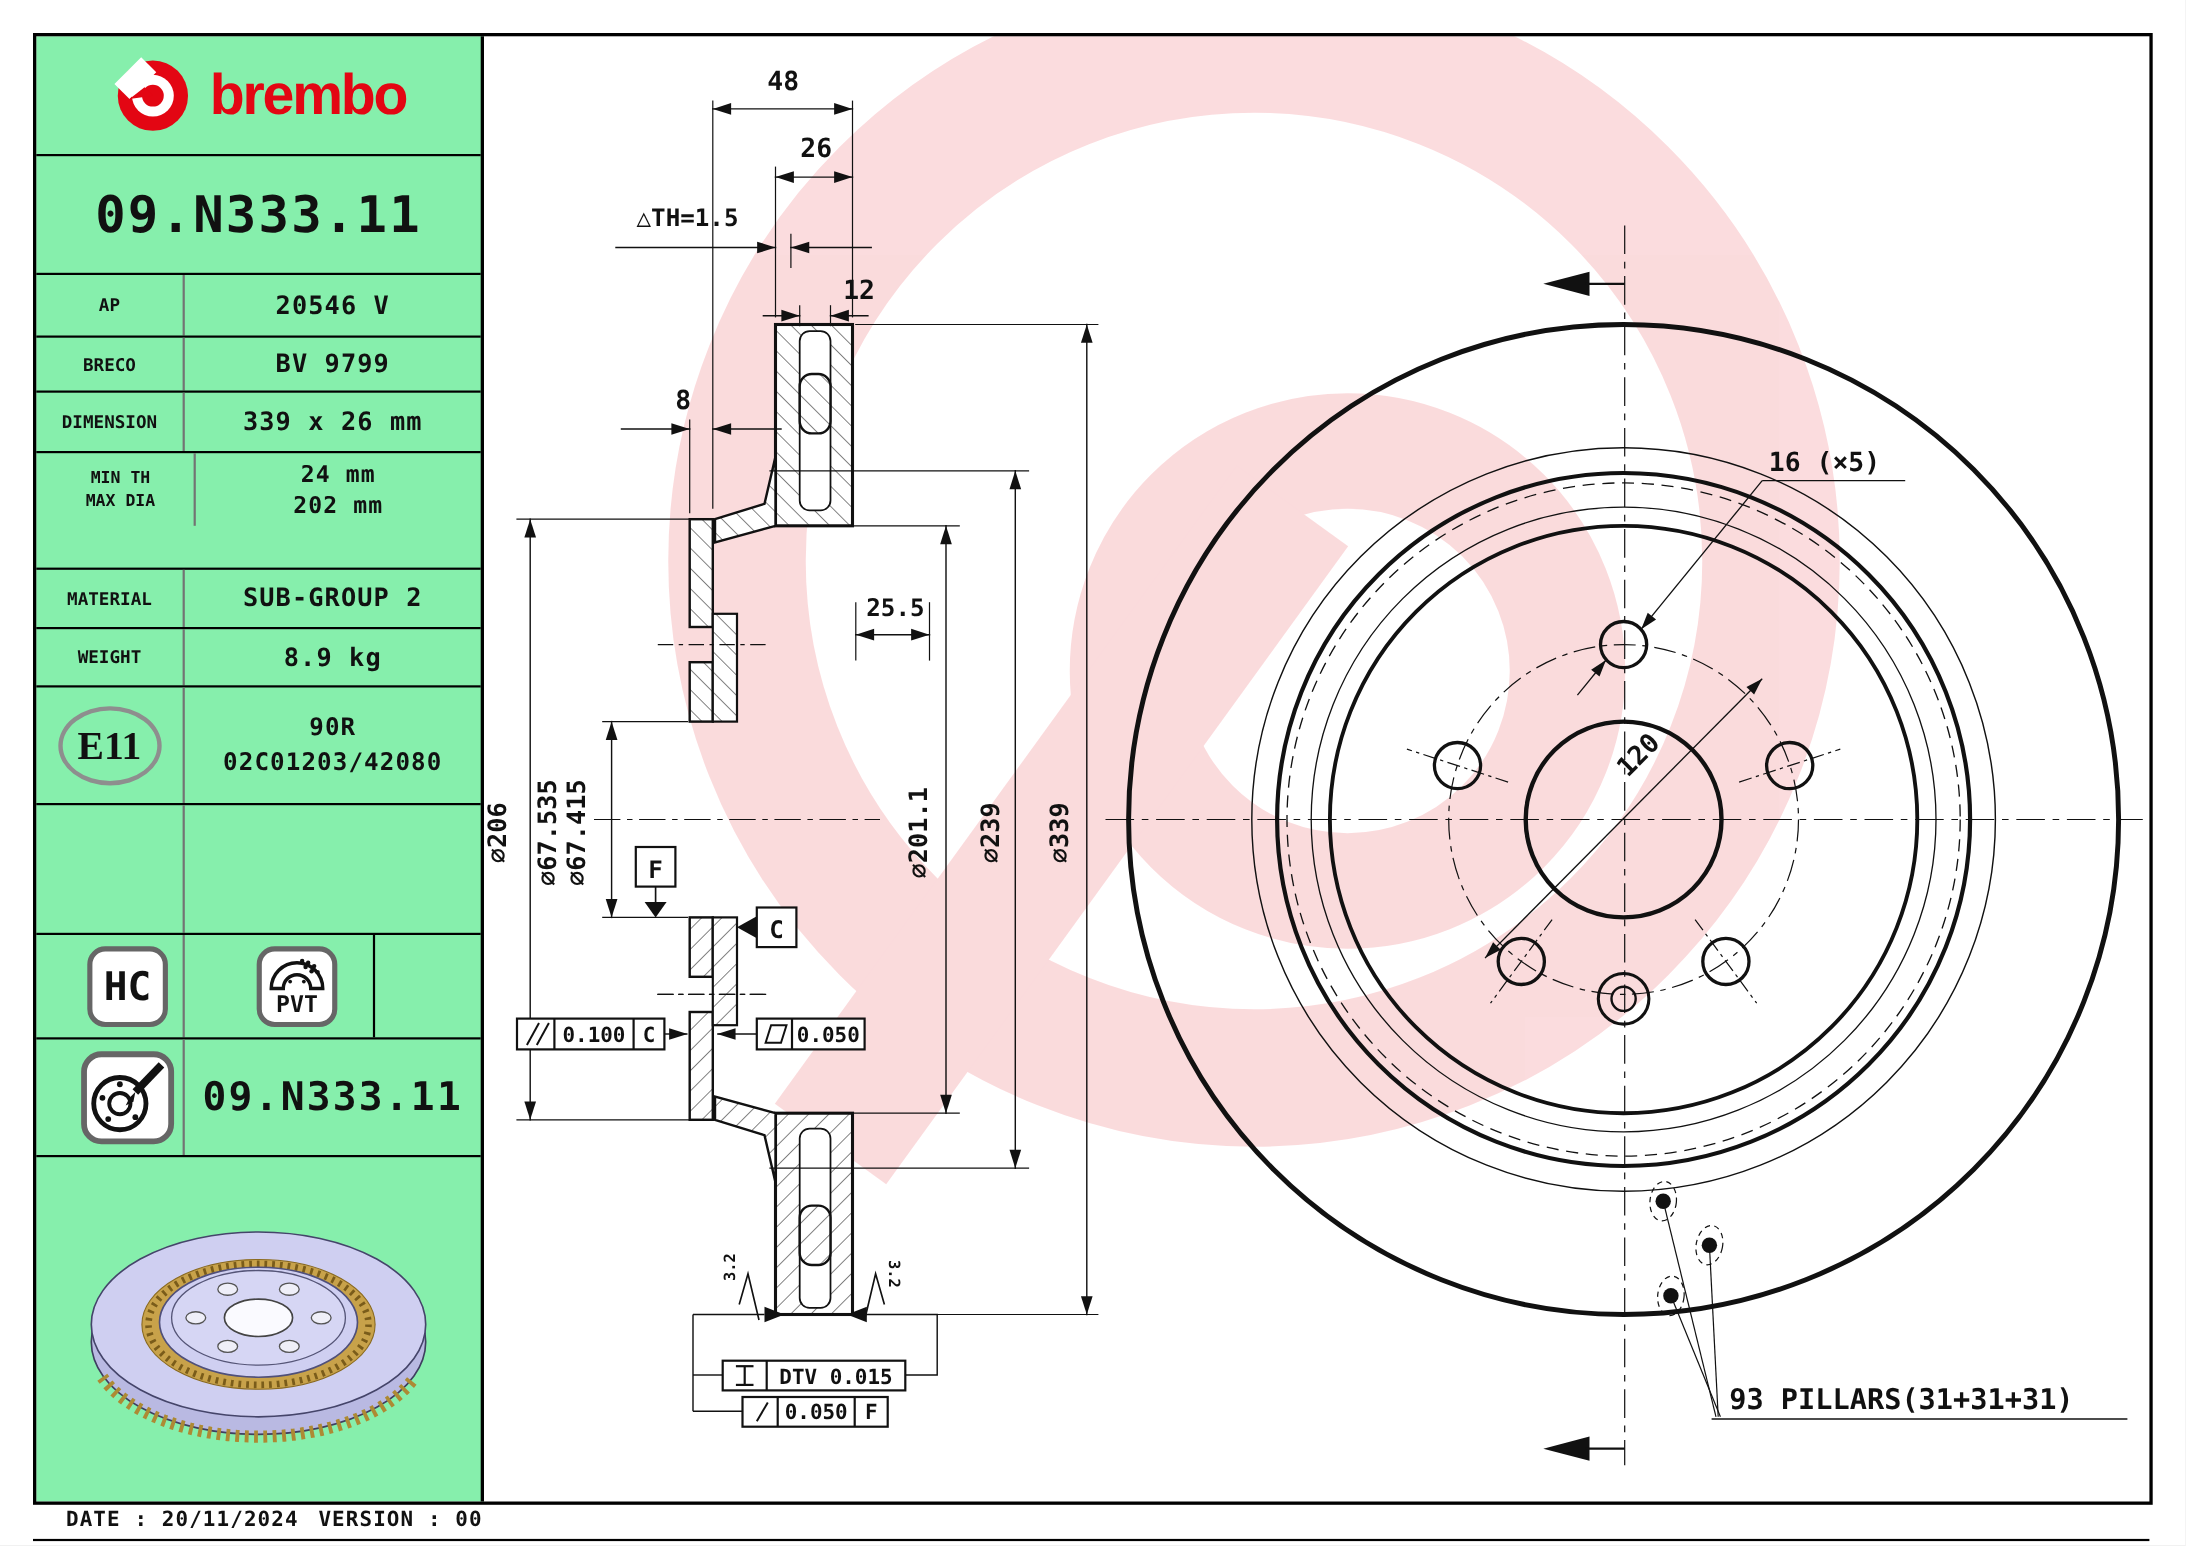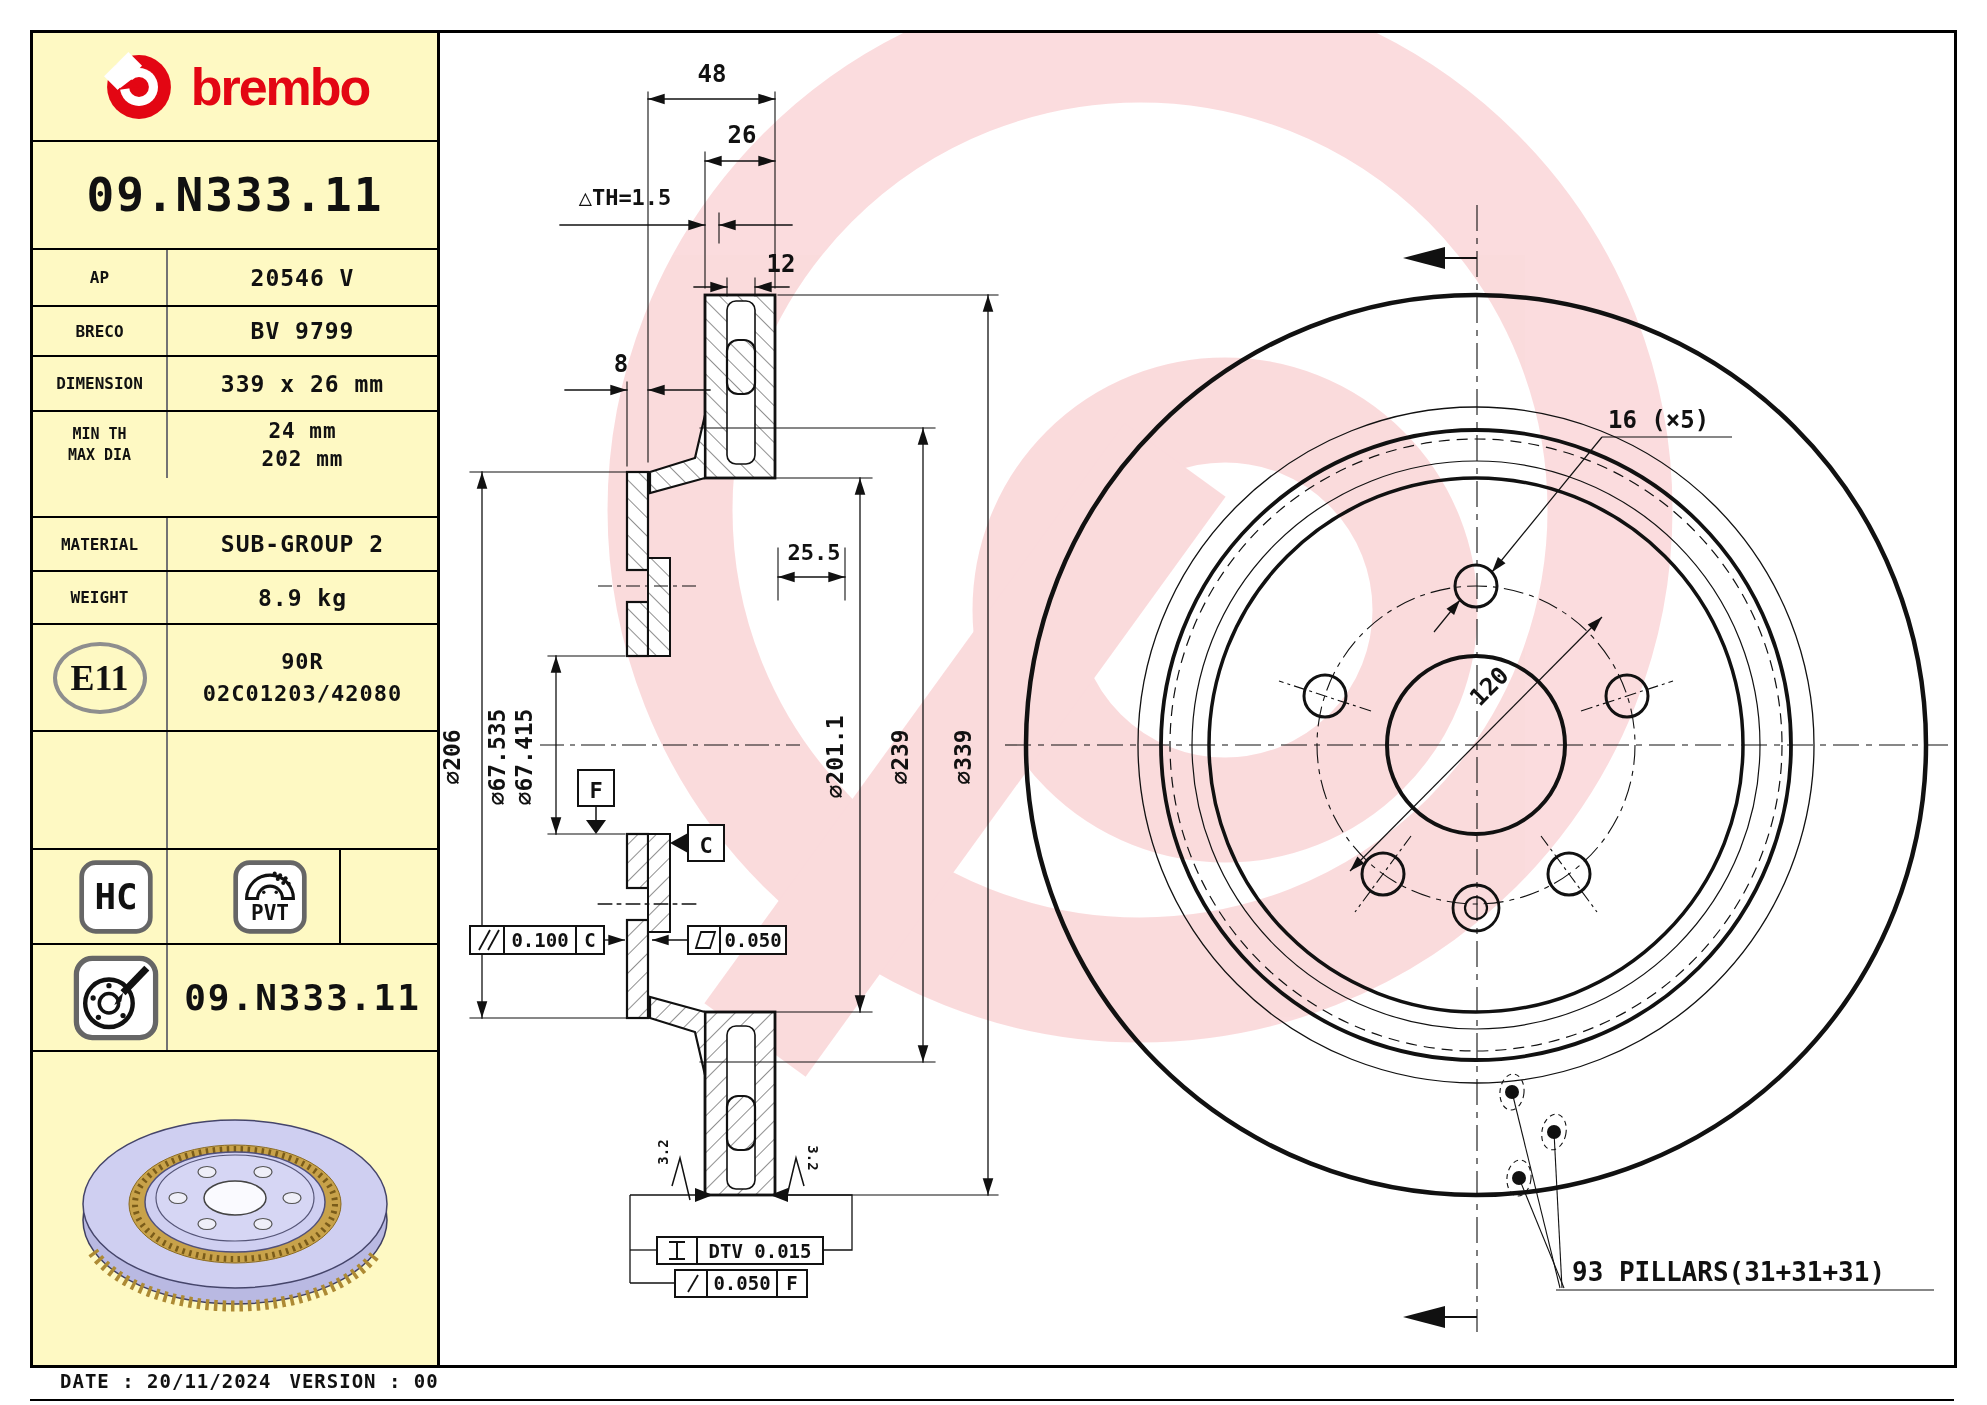--- a/index.html
+++ b/index.html
@@ -2,21 +2,21 @@
 <html><head>
 <meta charset="utf-8">
 <style>
   html,body{margin:0;padding:0;background:#e8e8e8;}
   .canvas{position:relative;width:1987px;height:1405px;background:#fff;overflow:hidden;
           font-family:"DejaVu Sans Mono",monospace;color:#111;}
   svg text{font-family:"DejaVu Sans Mono","DejaVu Sans",monospace;font-weight:bold;fill:#111;}
   .frame{position:absolute;left:30px;top:30px;width:1921px;height:1332px;border:3px solid #000;z-index:3;pointer-events:none;}
   .bottomline{position:absolute;left:30px;top:1399px;width:1924px;border-top:2px solid #000;z-index:3;}
   .sheet-svg{position:absolute;left:0;top:0;z-index:1;}
-  .sidebar{position:absolute;left:33px;top:33px;width:404px;height:1332px;background:#fef9c3;border-right:3px solid #000;z-index:2;}
+  .sidebar{position:absolute;left:33px;top:33px;width:404px;height:1332px;background:#86efac;border-right:3px solid #000;z-index:2;}
   .srow{position:absolute;left:0;width:100%;border-top:2px solid #000;display:flex;box-sizing:border-box;}
   .srow.noline{border-top:none;}
   .lab{width:135px;border-right:2px solid #737373;display:flex;flex-direction:column;align-items:center;justify-content:center;
        font-weight:bold;font-size:16px;letter-spacing:0px;text-align:center;box-sizing:border-box;}
   .val{flex:1;display:flex;flex-direction:column;align-items:center;justify-content:center;
        font-weight:bold;font-size:23px;letter-spacing:1px;text-align:center;}
   .logo-row{display:flex;align-items:center;justify-content:center;gap:14px;}
   .wordmark{font-family:"Liberation Sans",sans-serif;font-weight:bold;font-size:52px;color:#e30613;letter-spacing:-2px;}
   .pn-big{font-size:46px;font-weight:bold;letter-spacing:2px;display:flex;align-items:center;justify-content:center;}
   .pn2{font-size:36px;font-weight:bold;letter-spacing:2px;}
@@ -262,21 +262,21 @@
       <div class="val">20546 V</div>
     </div>
     <div class="srow" style="top:272px;height:50px;">
       <div class="lab">BRECO</div>
       <div class="val">BV 9799</div>
     </div>
     <div class="srow" style="top:322px;height:55px;">
       <div class="lab">DIMENSION</div>
       <div class="val">339 x 26 mm</div>
     </div>
-    <div class="srow" style="top:377px;height:68px;">
+    <div class="srow" style="top:377px;height:68px;padding-left:10px;">
       <div class="lab lab2">
         <span>MIN TH</span>
         <span>MAX DIA</span>
       </div>
       <div class="val minmax">
         <span>24 mm</span>
         <span>202 mm</span>
       </div>
     </div>
     <div class="srow" style="top:483px;height:54px;">

